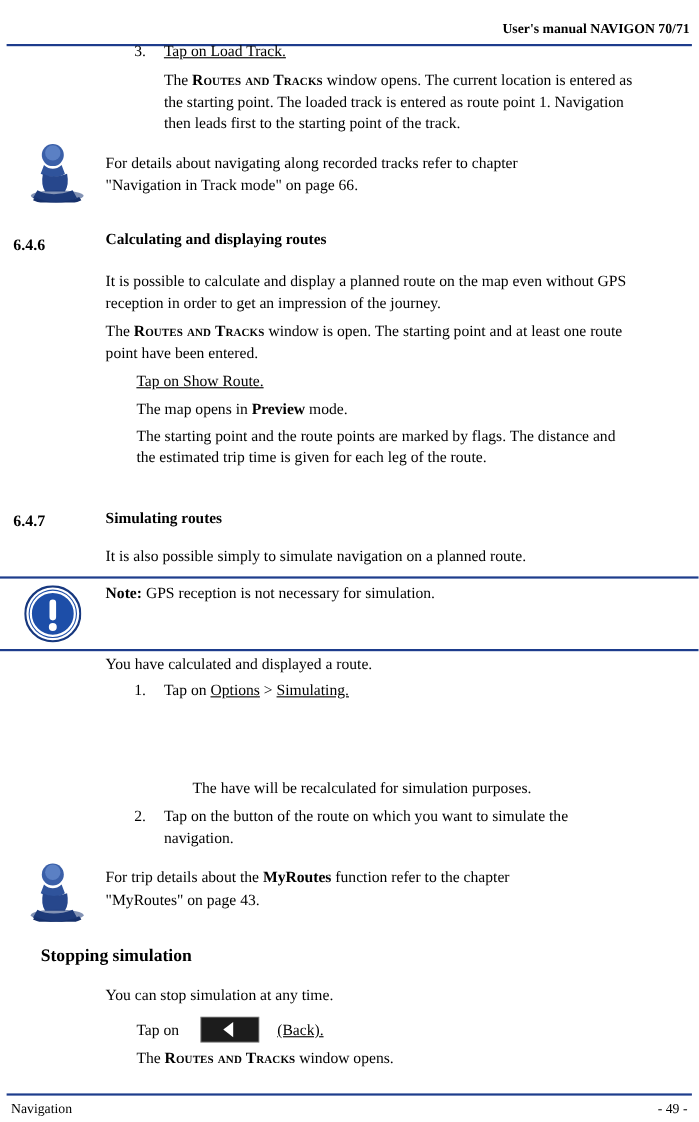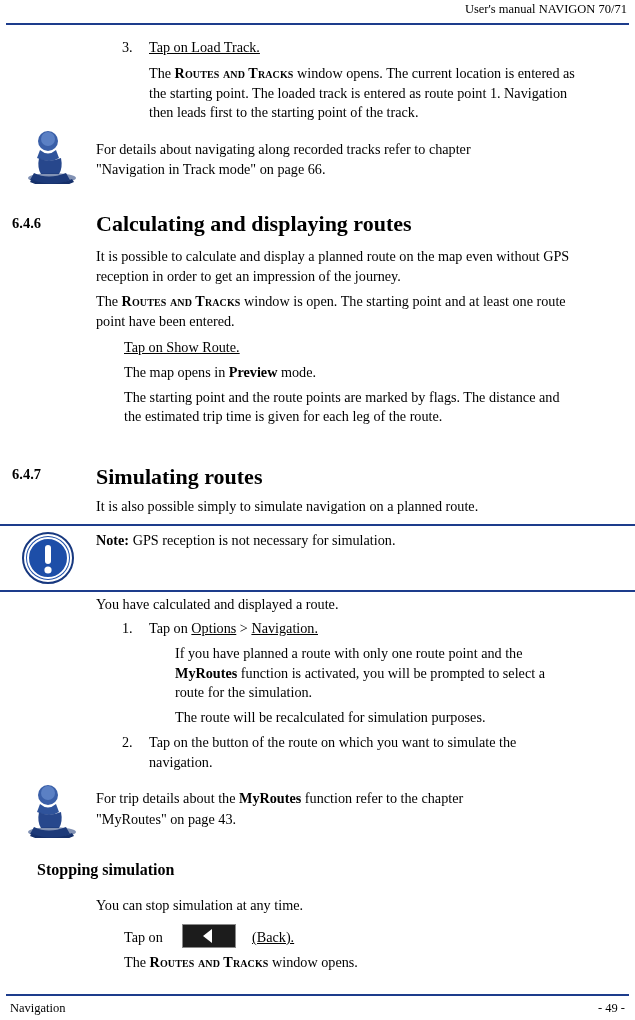--- a/index.html
+++ b/index.html
@@ -14,22 +14,23 @@
     overflow: hidden;
   }
   .page {
     position: relative;
     width: 635px;
     height: 1020px;
   }
   
   .header {
     position: absolute;
-    top: 0; left: 0; right: 0;
+    top: 17px; left: 0; right: 0;
     height: 26px;
+    font-weight: bold;
   }
   .header-title {
     position: absolute;
     right: 8px;
     top: 2px;
     font-size: 12.5px;
     font-family: "Liberation Serif", serif;
   }
   .header-rule {
     position: absolute;
@@ -74,21 +75,21 @@
   .ul { text-decoration: underline; }
   
   .h-num {
     position: absolute;
     font-size: 14.5px;
     font-weight: bold;
     font-family: "Liberation Serif", serif;
   }
   .h-txt {
     position: absolute;
-    font-size: 22px;
+    font-size: 14px;
     font-weight: bold;
     font-family: "Liberation Serif", serif;
   }
   .h-sub {
     position: absolute;
     font-size: 16px;
     font-weight: bold;
     font-family: "Liberation Serif", serif;
   }
   
@@ -169,28 +170,25 @@
   </div>
 
   <div class="body-text" style="left:96px; top:531px; width:478px;">
     <b>Note:</b><span> GPS reception is not necessary for simulation.</span>
   </div>
 
   <div class="body-text" style="left:96px; top:595px; width:478px;">You have calculated and displayed a route.</div>
 
   <div class="body-text" style="left:122px; top:619px; width:18px;">1.</div>
   <div class="body-text" style="left:149px; top:619px; width:400px;">
-    <span>Tap on </span><span class="ul">Options</span><span> &gt; </span><span class="ul">Navigation.</span>
-  </div>
-
-  <div class="body-text" style="left:175px; top:644px; width:400px;">
-    <span>If you have planned a route with only one route point and the </span><b>MyRoutes</b><span> function is activated, you will be prompted to select a route for the simulation.</span>
-  </div>
-
-  <div class="body-text" style="left:175px; top:708px; width:400px;">The route will be recalculated for simulation purposes.</div>
+    <span>Tap on </span><span class="ul">Options</span><span> &gt; </span><span class="ul">Simulating.</span>
+  </div>
+
+
+  <div class="body-text" style="left:175px; top:708px; width:400px;">The have will be recalculated for simulation purposes.</div>
 
   <div class="body-text" style="left:122px; top:733px; width:18px;">2.</div>
   <div class="body-text" style="left:149px; top:733px; width:420px;">Tap on the button of the route on which you want to simulate the navigation.</div>
 
   <div class="icon-wrap" style="left:18px; top:782px; width:66px; height:56px;">
     <svg width="66" height="56" viewBox="0 0 66 56">
       <ellipse cx="30" cy="13" rx="10" ry="10" fill="#3a5fa8"></ellipse>
       <ellipse cx="30" cy="11" rx="7" ry="7" fill="#5b80c4"></ellipse>
       <path d="M22 22 q8 7 16 0 l3 8 q-9 6 -22 0 z" fill="#2f539b"></path>
       <path d="M21 30 q9 5 22 0 q2 10 -2 16 l-18 0 q-4 -6 -2 -16 z" fill="#27478c"></path>

